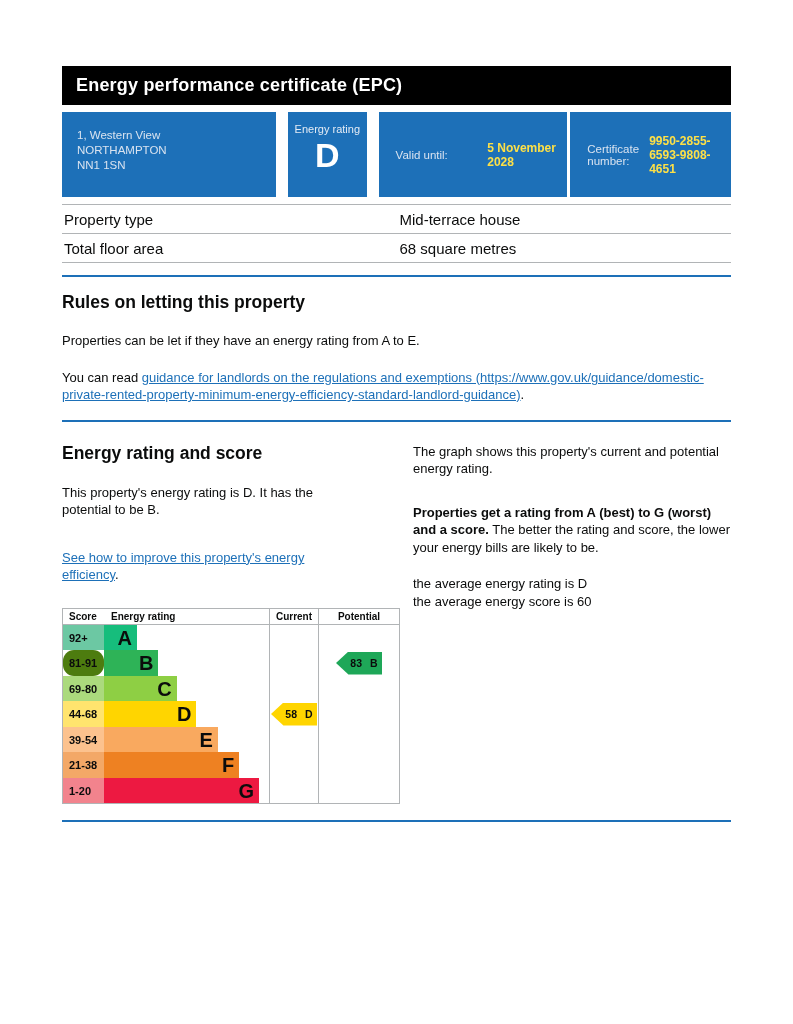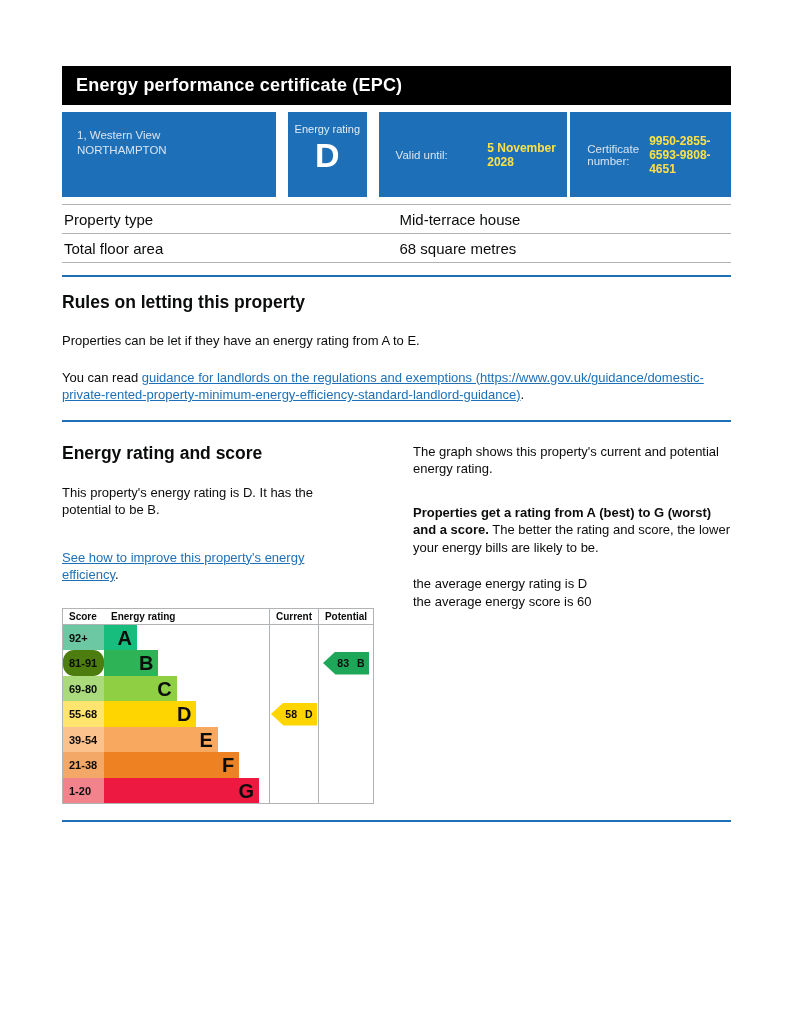--- a/index.html
+++ b/index.html
@@ -45,21 +45,21 @@
   .col-left { width:330px; }
   .col-right { width:318px; margin-left:21px; }
   .col-left .intro { font-size:13px; line-height:1.35; margin-top:20px; max-width:295px; }
   .col-left .improve { font-size:13px; line-height:1.35; margin-top:30px; max-width:285px; }
   .col-right p { font-size:13px; line-height:1.35; }
   .col-right .p2 { margin-top:26px; }
   .col-right .p3 { margin-top:26px; }
   .col-right .p4 { margin-top:19px; }
 
   
-  .chart { width:312px; border:1px solid #b1b4b6; margin-top:24px; background:#fff; }
+  .chart { width:338px; border:1px solid #b1b4b6; margin-top:24px; background:#fff; }
   .chart-row { display:flex; }
   .c-score { width:41px; flex:none; }
   .c-bar { width:165px; flex:none; }
   .c-cur { width:49px; flex:none; border-left:1px solid #b1b4b6; }
   .c-pot { flex:1; border-left:1px solid #b1b4b6; }
   .chart-head { height:16px; border-bottom:1px solid #b1b4b6; font-size:10px; font-weight:bold; }
   .chart-head > div { display:flex; align-items:center; }
   .chart-head .c-score { padding-left:6px; }
   .chart-head .c-bar { padding-left:7px; }
   .chart-head .c-cur, .chart-head .c-pot { justify-content:center; }
@@ -79,20 +79,21 @@
 <div class="page">
 
   <header class="banner">
     <h1>Energy performance certificate (EPC)</h1>
   </header>
 
   <section class="summary">
     <div class="bluebox addr">
       <div>1, Western View</div>
       <div>NORTHAMPTON</div>
+      <div>NN1 1SN</div>
     </div>
     <div class="bluebox rating-box">
       <div class="lbl">Energy rating</div>
       <div class="big">D</div>
     </div>
     <div class="sum-right">
       <div class="bluebox kv">
         <span class="k">Valid until:</span>
         <span class="v">5 November 2028</span>
       </div>
@@ -165,21 +166,21 @@
             <div class="c-score" style="background: rgb(171, 218, 125);">69-80</div>
             <div class="c-bar">
               <div class="band-fill" style="width: 44%; background: rgb(142, 207, 68);">
                 <span class="band-letter">C</span>
               </div>
             </div>
             <div class="c-cur"></div>
             <div class="c-pot"></div>
           </div>
           <div class="chart-row band">
-            <div class="c-score" style="background: rgb(255, 228, 110);">55-68</div>
+            <div class="c-score" style="background: rgb(255, 228, 110);">44-68</div>
             <div class="c-bar">
               <div class="band-fill" style="width: 56%; background: rgb(255, 213, 0);">
                 <span class="band-letter">D</span>
               </div>
             </div>
             <div class="c-cur">
               <div class="arrow" style="background: rgb(255, 213, 0);">
                 <span class="num">58</span>
                 <span>D</span>
               </div>

